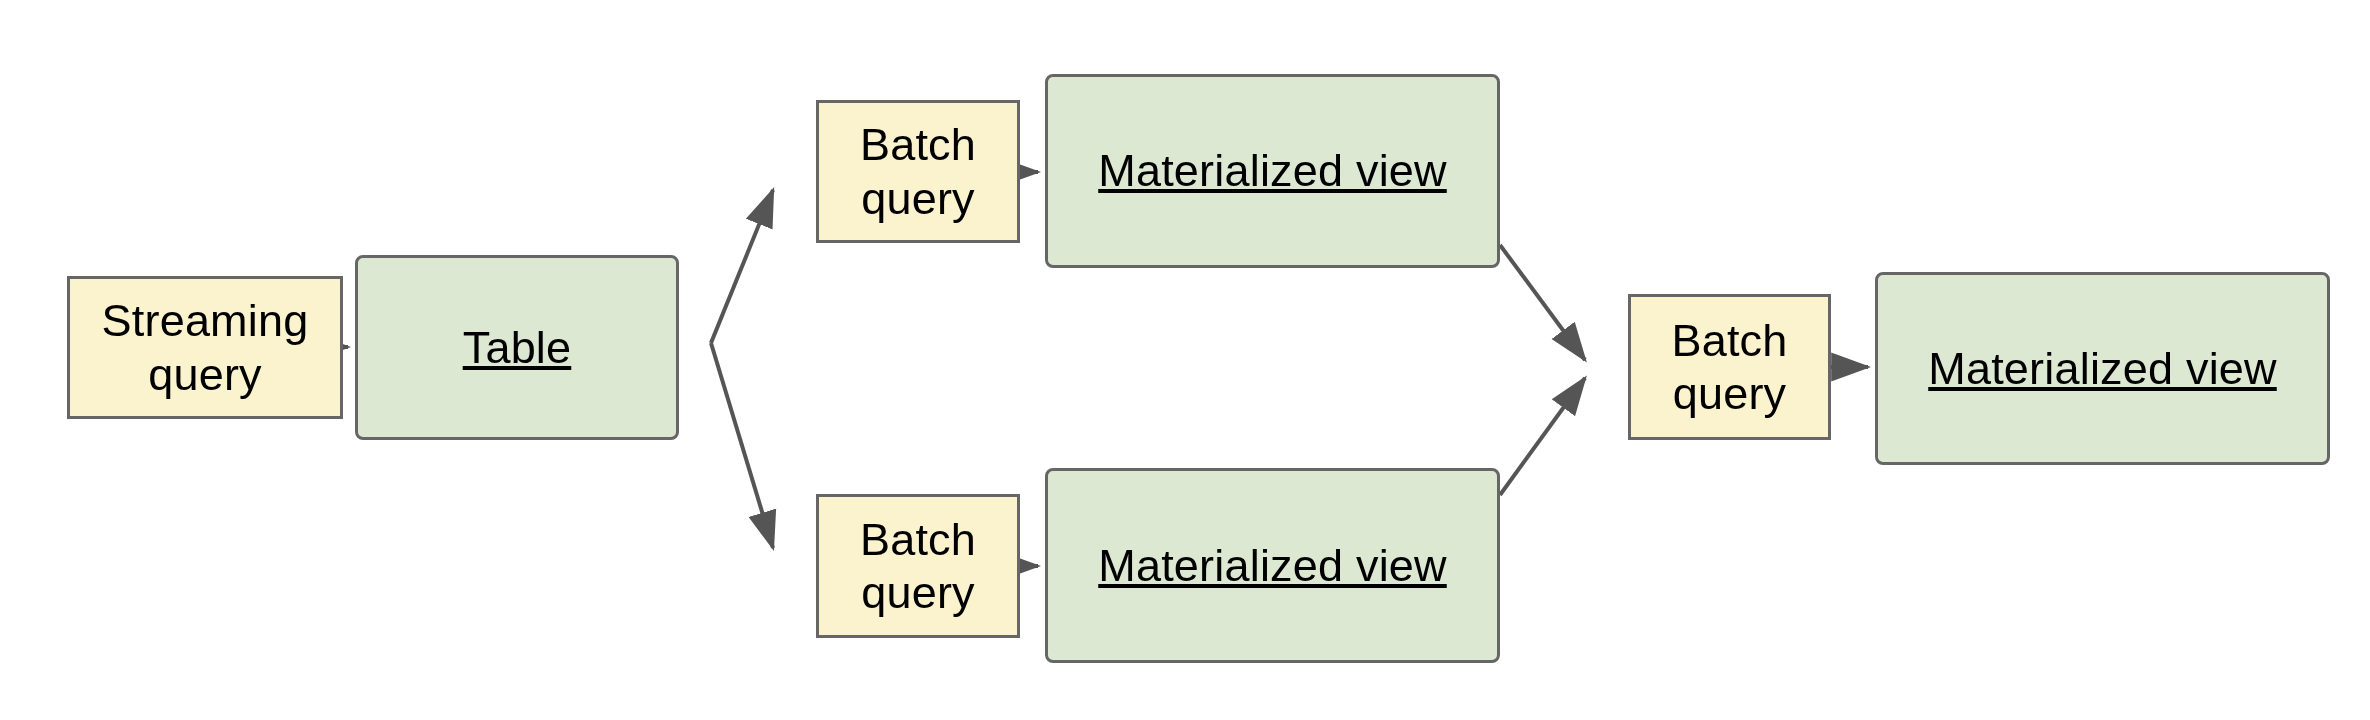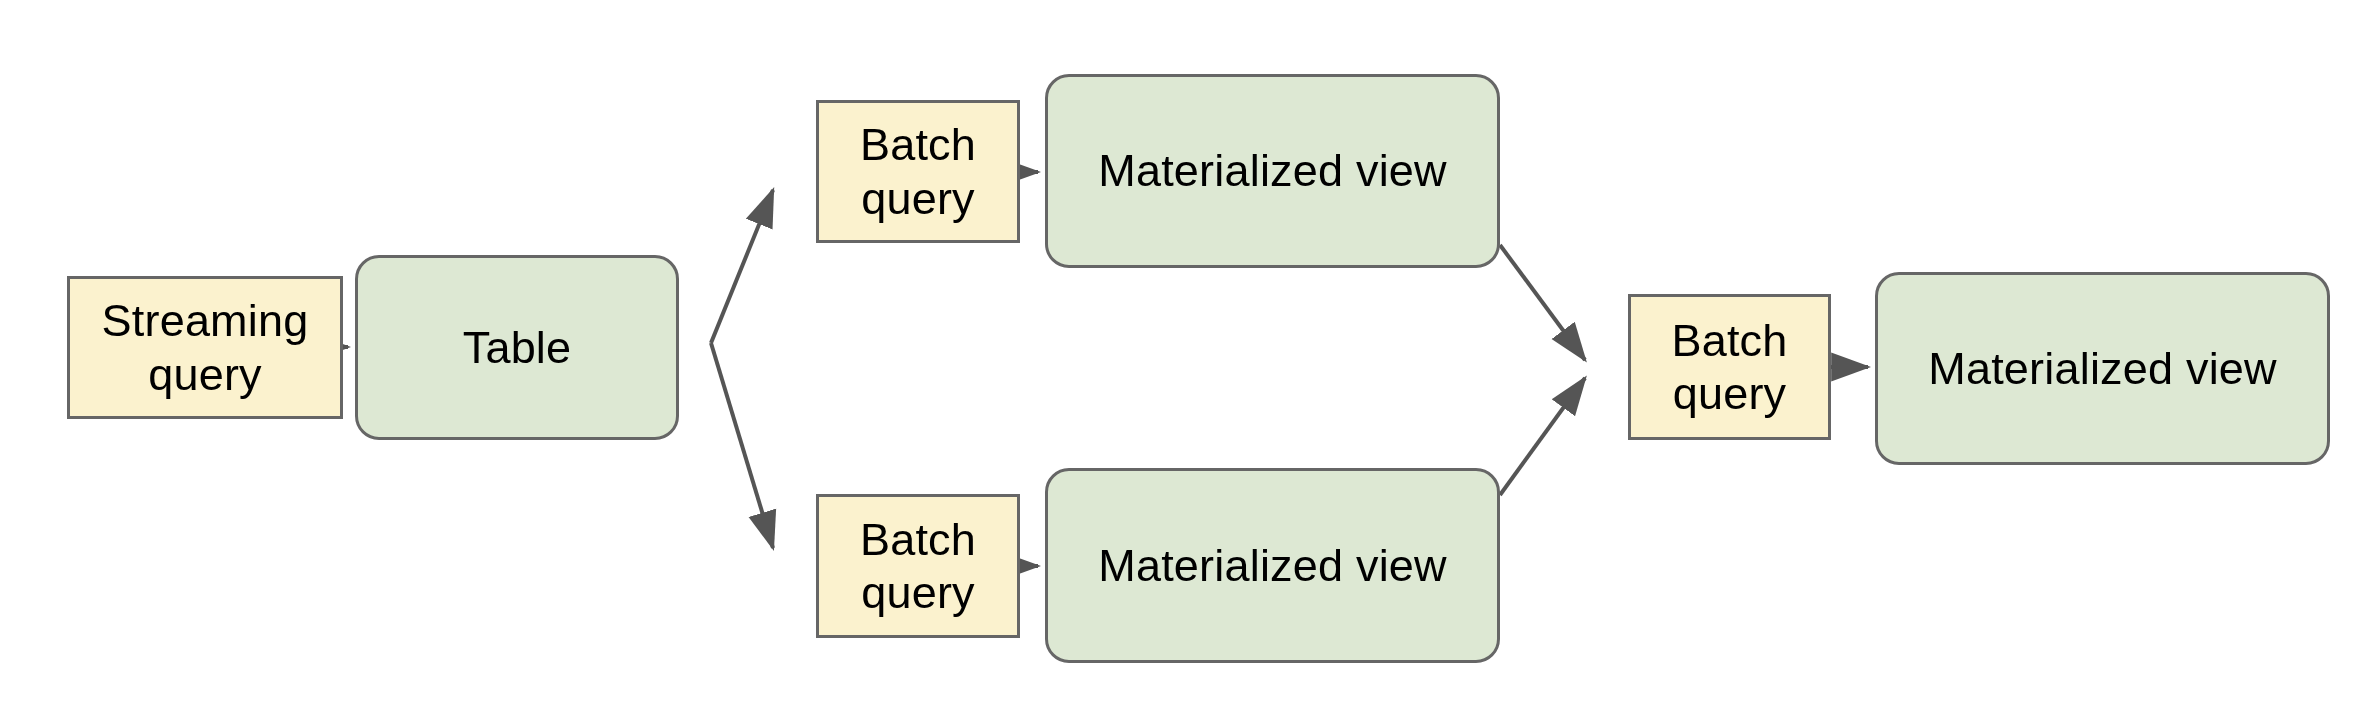--- a/index.html
+++ b/index.html
@@ -39,21 +39,22 @@
     z-index: 2;
     white-space: pre-line;
   }
   .node.process {
     background: #fbf2ce;
     border-radius: 0px;
     margin-left: 36px;
   }
   .node.store {
     background: #dde8d3;
-    border-radius: 24px;
+    border-radius: 8px;
+    text-decoration: underline;
   }
 </style>
 </head>
 <body>
 
 <div id="canvas" style="background: rgb(255, 255, 255);">
 
   <svg id="edges" viewBox="0 0 2370 720" xmlns="http://www.w3.org/2000/svg">
     <defs>
       <marker id="arrowhead" markerWidth="10" markerHeight="8" refX="9.2" refY="4" orient="auto" markerUnits="strokeWidth">

